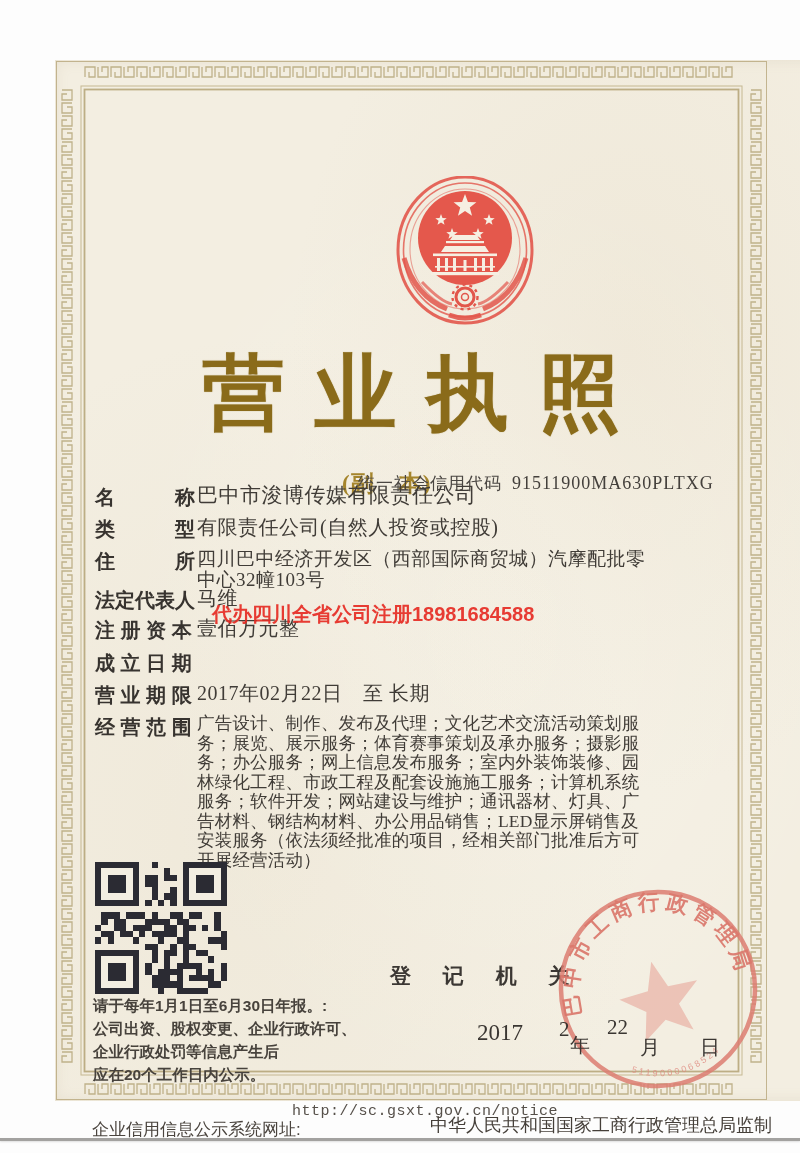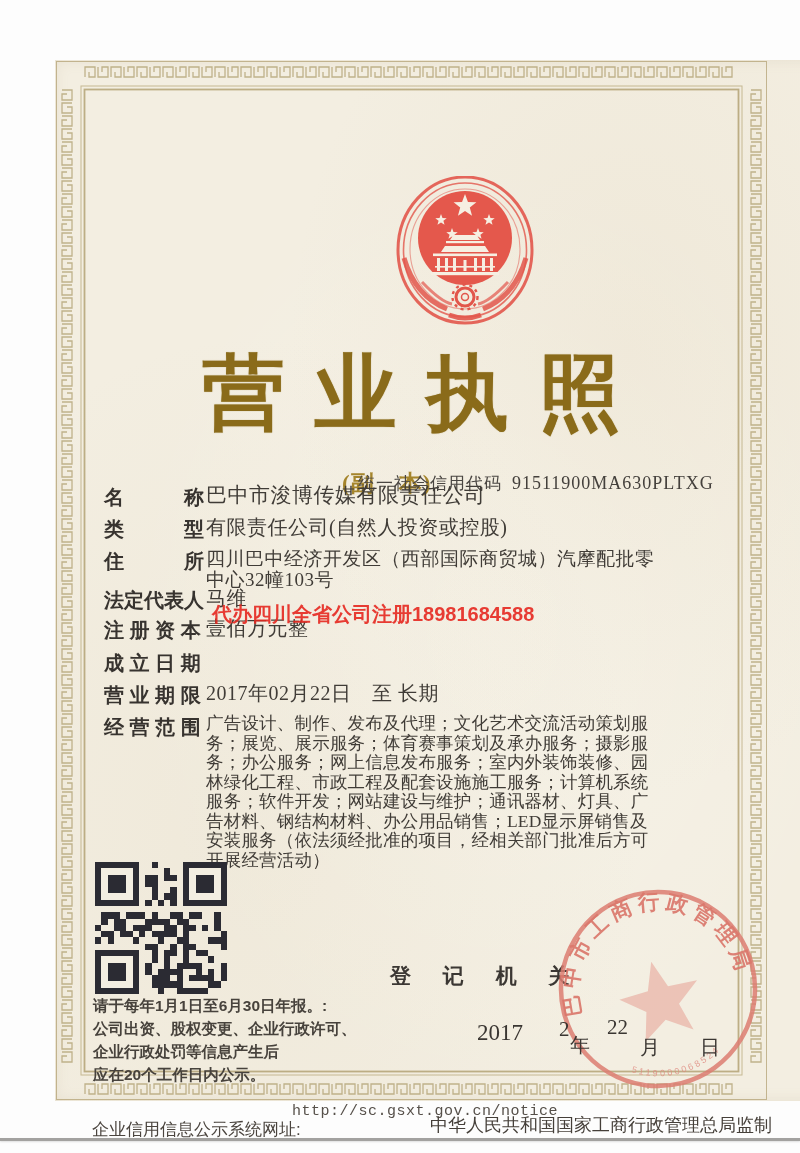--- a/index.html
+++ b/index.html
@@ -37,21 +37,21 @@
   .credit-line .cc-label{font-size:17px;font-weight:500;letter-spacing:1px;}
   .credit-line .cc-code{
     font-family:"Liberation Serif","DejaVu Serif",serif;
     font-size:18px;margin-left:10px;letter-spacing:1px;color:#44403c;
   }
 
   .fields{position:absolute;left:0;top:0;width:713px;height:1041px;}
   .frow{position:absolute;left:40px;display:flex;align-items:flex-start;}
   .frow .flabel{
     width:102px;flex-shrink:0;font-weight:bold;font-size:20px;color:#37332f;
-    white-space:nowrap;letter-spacing:0;margin-left:9px;
+    white-space:nowrap;letter-spacing:0;
   }
   .frow .fvalue{
     width:455px;
     font-family:"Liberation Serif","DejaVu Serif",serif;
     font-size:20px;color:#403c37;line-height:22px;letter-spacing:.5px;
   }
   .frow:nth-of-type(1){top:424px;} .frow:nth-of-type(1) .fvalue{font-size:21px;}
   .frow:nth-of-type(2){top:456px;}
   .frow:nth-of-type(3){top:488px;} .frow:nth-of-type(3) .fvalue{font-size:19px;line-height:21px;}
   .frow:nth-of-type(4){top:527px;}

